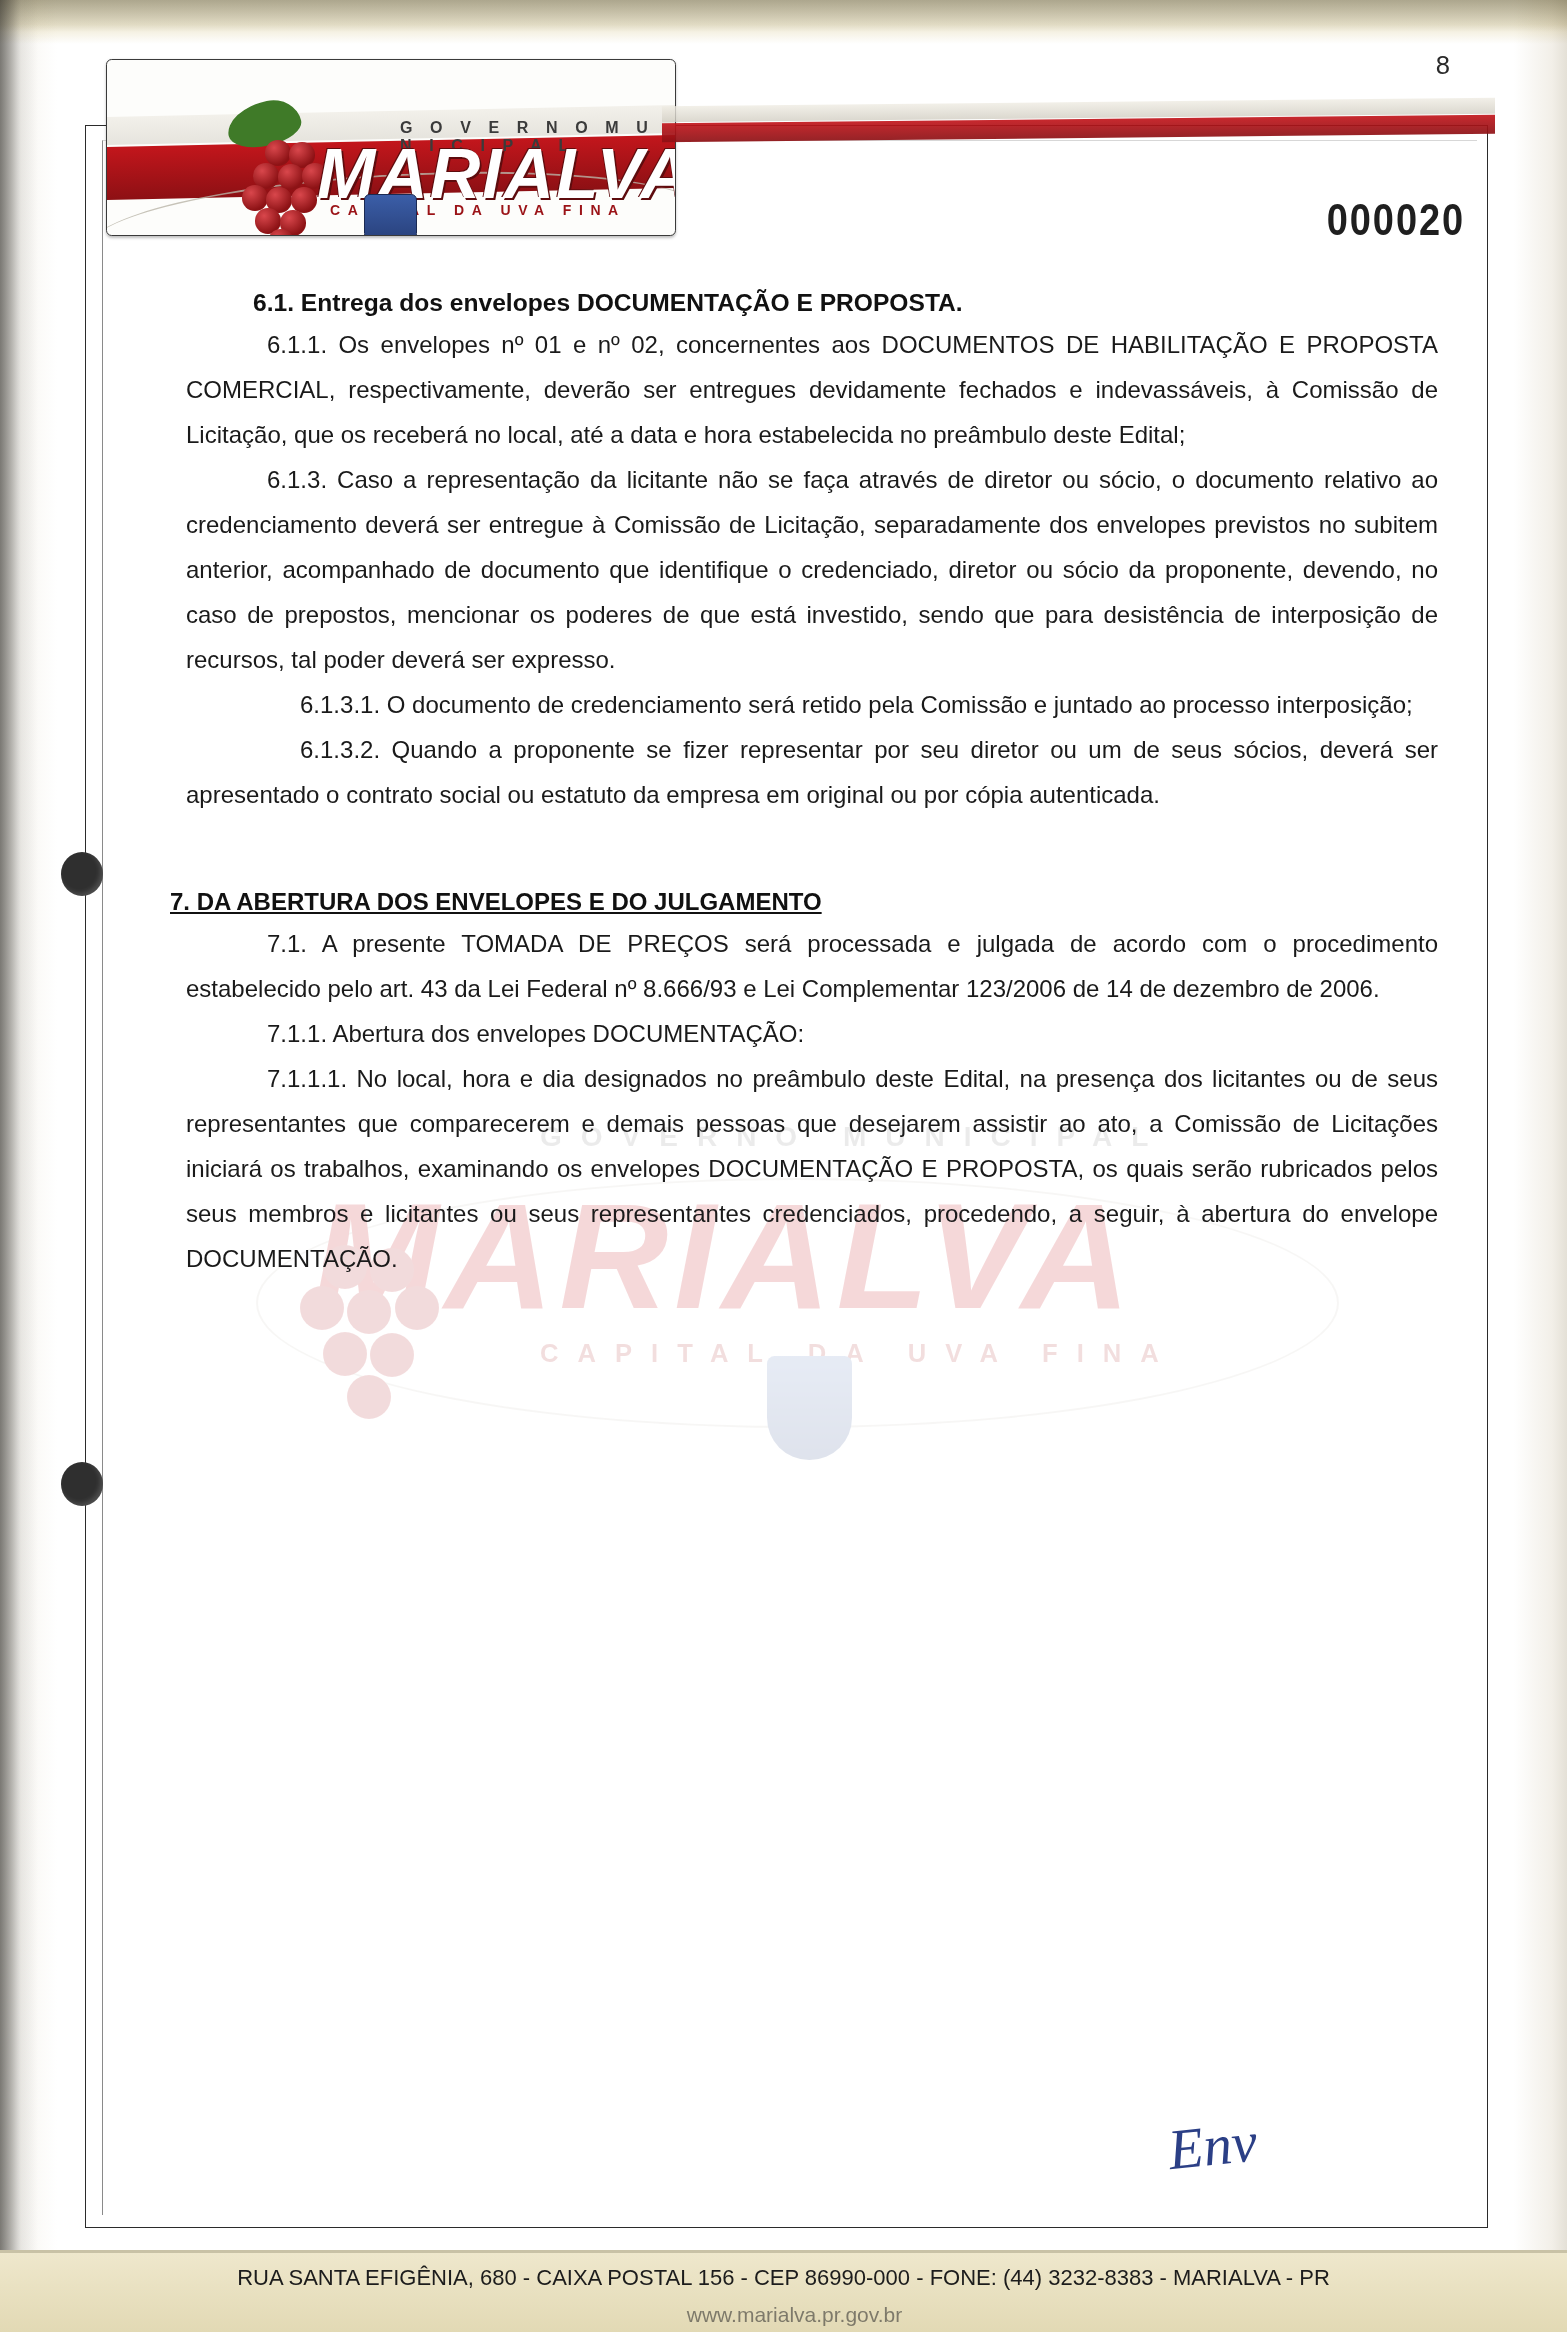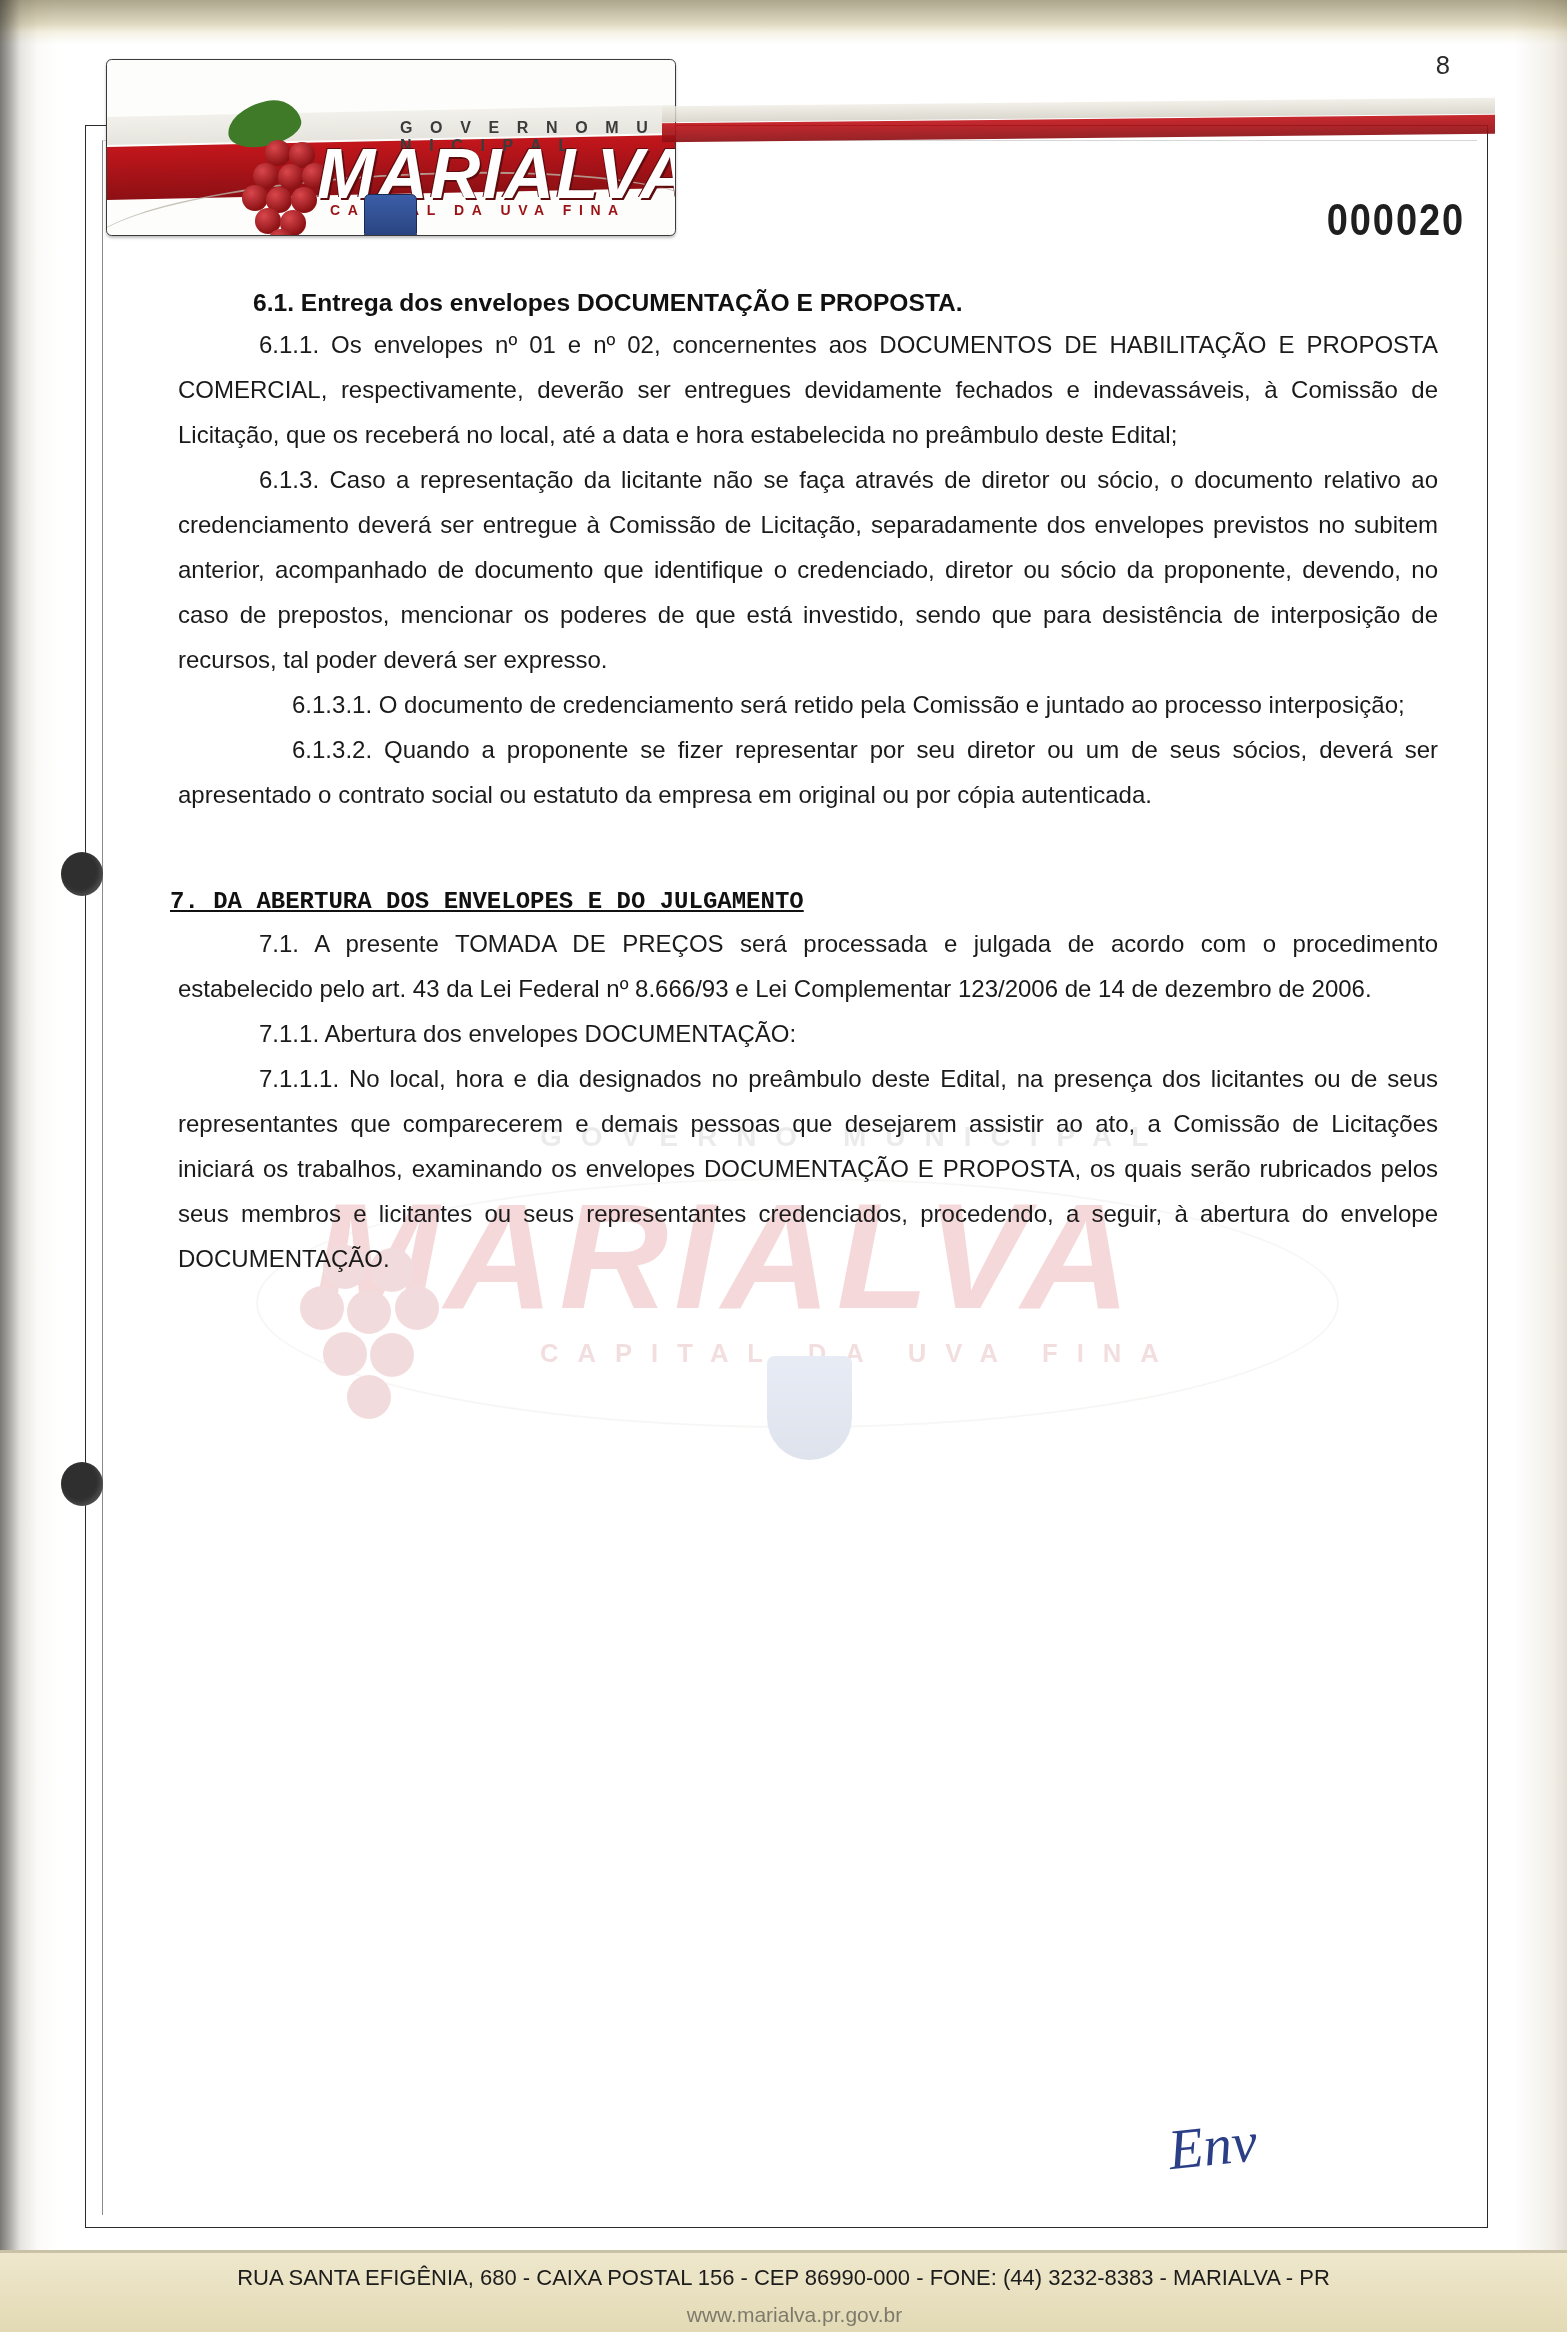--- a/index.html
+++ b/index.html
@@ -259,41 +259,41 @@
   }
 
   
   .body {
     position: absolute;
     left: 170px;
     top: 284px;
     width: 1268px;
   }
   p.txt {
-    margin: 0 0 0 8px;
+    margin: 0 0 0 16px;
     font-size: 24px;
     line-height: 45px;
     color: #1a1a1a;
     text-align: justify;
     text-justify: inter-word;
   }
   .ind1 { text-indent: 81px; }
   .ind2 { text-indent: 114px; }
   .gap-s { margin-top: 24.6px; }
   .gap-m { margin-top: 42px; }
   .gap-l { margin-top: 59px; }
   .heading {
     font-size: 24px;
     font-weight: bold;
     color: #111;
     text-decoration: underline;
     margin: 0;
     line-height: 38px;
   }
-  .heading-wrap { margin-top: 66px; font-family: Liberation Mono, monospace; }
+  .heading-wrap { margin-top: 66px; }
   .title-61 {
     font-size: 24.6px;
     font-weight: bold;
     color: #111;
     margin: 0 0 0 83px;
     line-height: 38px;
   }
 
   
   .signature {

